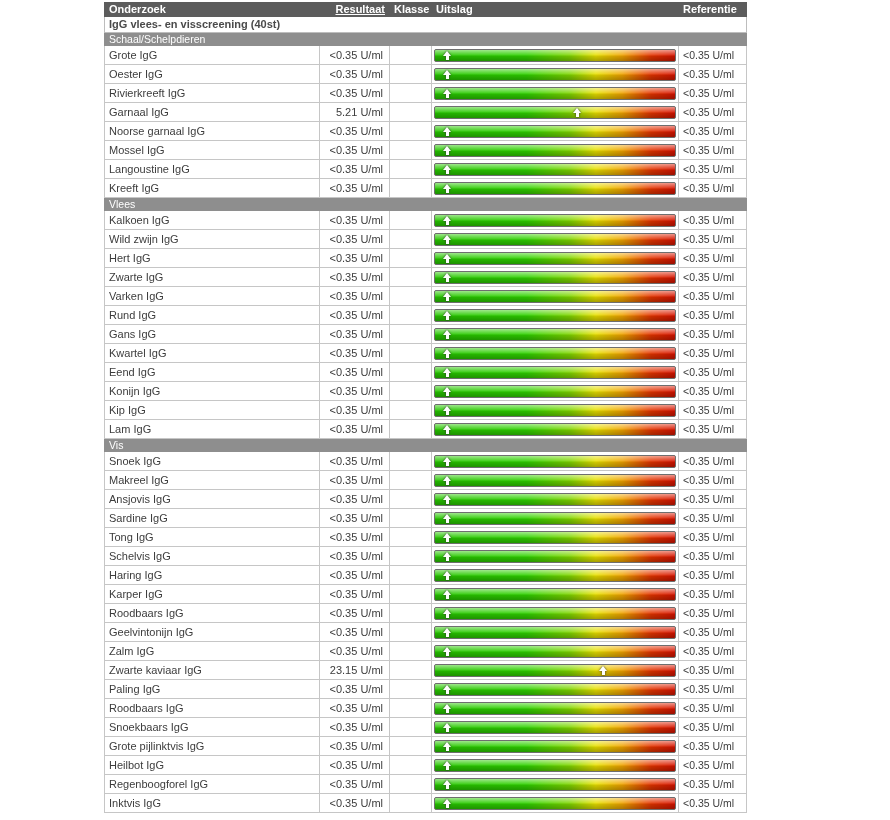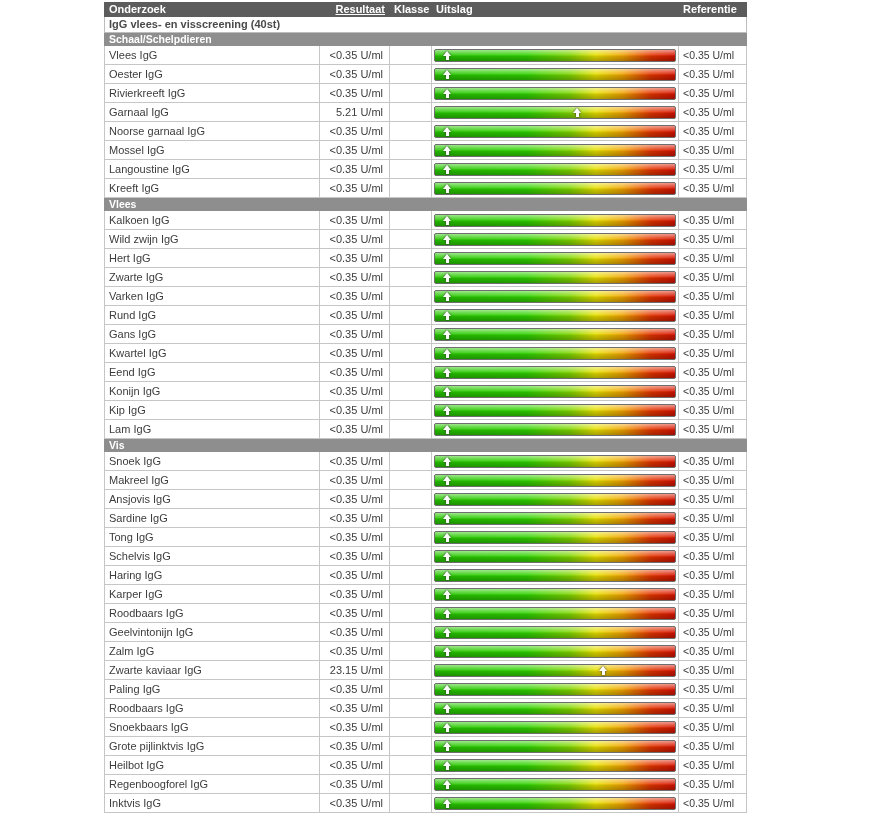--- a/index.html
+++ b/index.html
@@ -28,21 +28,21 @@
   tr.subtitle-row td {
     font-weight:bold;
     color:#4a4a4a;
     height:15px;
     line-height:15px;
     border-color:#bdbdbd;
   }
   tr.section-row td {
     background:#8e8e8e;
     color:#ffffff;
-    font-weight:bold;
+    font-weight:normal;
     height:12px;
     line-height:12px;
     font-size:10.5px;
     border-color:#8e8e8e;
   }
   td.c-name { color:#3c3c3c; }
   td.c-result { text-align:right; padding-right:6px; }
   td.c-ref { font-size:10.5px; }
   td.c-bar { padding:1px 2px; }
   .bar {
@@ -100,21 +100,21 @@
       </tr>
     </thead>
     <tbody id="rows">
       <tr class="subtitle-row">
         <td colspan="5">IgG vlees- en visscreening (40st)</td>
       </tr>
     <tr class="section-row">
           <td colspan="5">Schaal/Schelpdieren</td>
         </tr>
         <tr class="data-row">
-          <td class="c-name">Vlees IgG</td>
+          <td class="c-name">Grote IgG</td>
           <td class="c-result">&lt;0.35 U/ml</td>
           <td class="c-klasse"></td>
           <td class="c-bar">
             <div class="bar">
               <div class="marker" style="left: 5%;"></div>
             </div>
           </td>
           <td class="c-ref">&lt;0.35 U/ml</td>
         </tr>
         <tr class="data-row">

